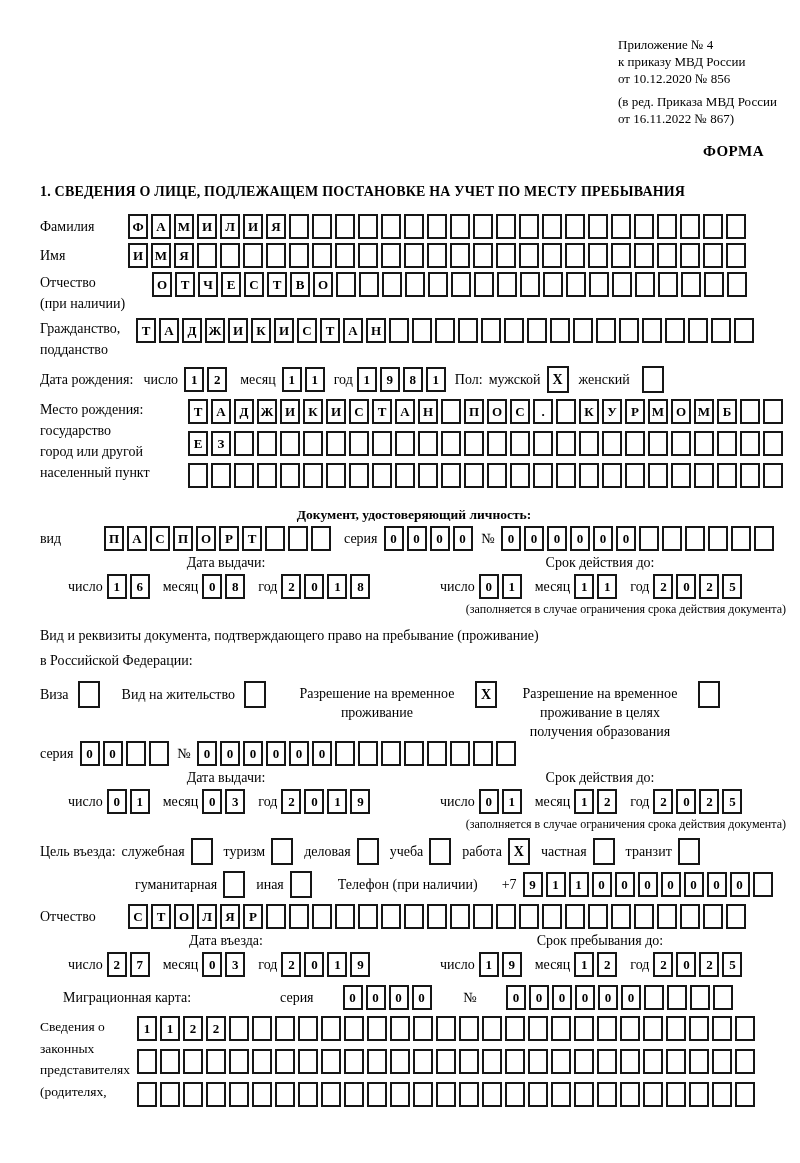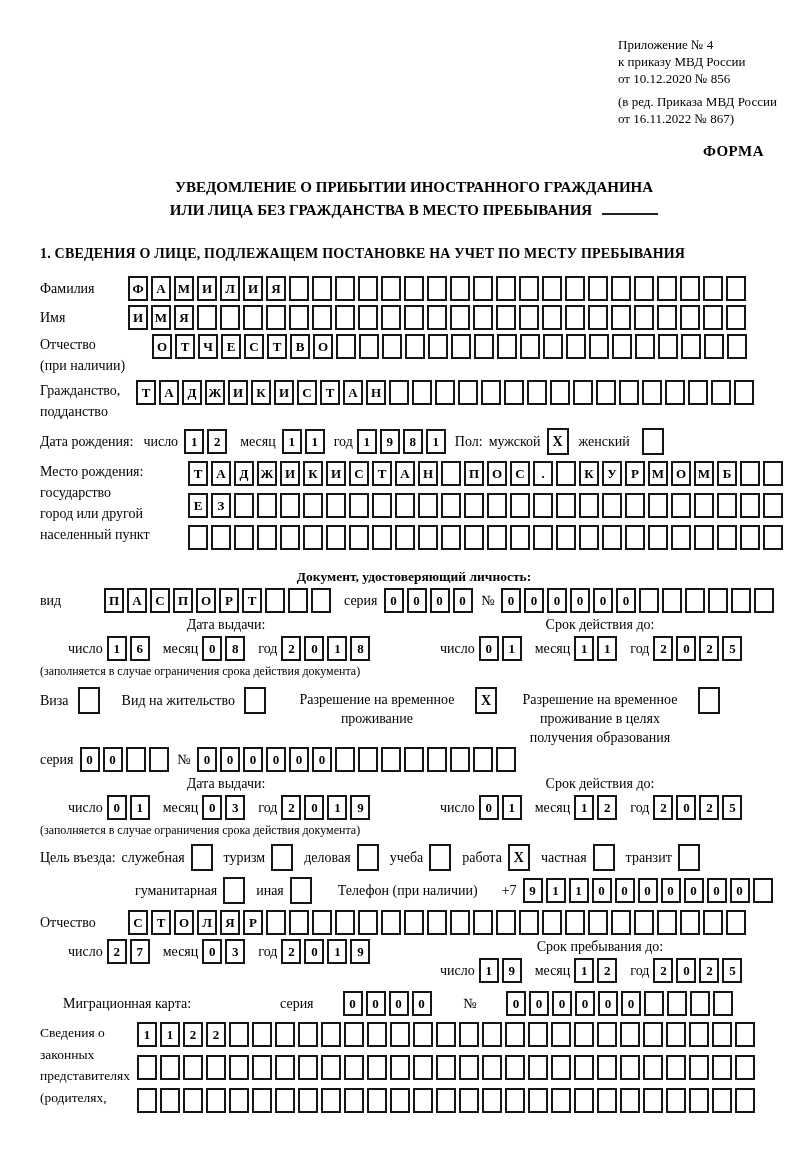--- a/index.html
+++ b/index.html
@@ -32,21 +32,21 @@
   .ml6 { margin-left:6px; } .ml10 { margin-left:10px; } .mr4 { margin-right:4px; } .mr6 { margin-right:6px; }
   .stack { line-height:21px; }
   .boxcol .boxrow { margin-bottom:7px; display:flex; }
 
   
   .dates { display:flex; margin-top:2px; }
   .dhalf-l { width:372px; } .dhalf-r { flex:1; }
   .dtitle { text-align:center; font-size:14px; margin-bottom:3px; }
   .dline { display:flex; align-items:center; font-size:14px; }
   .dline .dw { margin:0 4px 0 10px; } .dline .dw:first-child { margin-left:28px; }
-  .note-r { text-align:left; font-size:12px; margin-top:3px; margin-bottom:6px; padding-right:2px; }
+  .note-r { text-align:right; font-size:12px; margin-top:3px; margin-bottom:6px; padding-right:2px; }
 
   .para { font-size:14px; line-height:25px; }
 
   .options-row { display:flex; align-items:flex-start; margin-top:8px; font-size:14px; }
   .optgroup { display:flex; align-items:flex-start; }
   .optgroup .olbl { line-height:27px; margin-right:9px; }
   .optgroup .omulti { width:178px; text-align:center; line-height:19px; margin-right:9px; padding-top:3px; }
   .gap14 { margin-left:14px; } .gap22 { margin-left:22px; }
 
   .purpose-row { display:flex; align-items:center; font-size:14px; margin-bottom:6px; }
@@ -64,24 +64,20 @@
   <div class="appendix">
     <div>Приложение № 4</div>
     <div>к приказу МВД России</div>
     <div>от 10.12.2020 № 856</div>
     <div class="grp2">(в ред. Приказа МВД России</div>
     <div>от 16.11.2022 № 867)</div>
   </div>
 
   <div class="forma">ФОРМА</div>
 
-  <div class="title">
-    <div>УВЕДОМЛЕНИЕ О ПРИБЫТИИ ИНОСТРАННОГО ГРАЖДАНИНА</div>
-    <div><span>ИЛИ ЛИЦА БЕЗ ГРАЖДАНСТВА В МЕСТО ПРЕБЫВАНИЯ</span><span class="blank"></span></div>
-  </div>
 
   <div class="sec-heading">1. СВЕДЕНИЯ О ЛИЦЕ, ПОДЛЕЖАЩЕМ ПОСТАНОВКЕ НА УЧЕТ ПО МЕСТУ ПРЕБЫВАНИЯ</div>
 
   <div class="frow">
     <span class="flabel w88">Фамилия</span>
     <span class="boxes">
         <span class="cbox">Ф</span>
         <span class="cbox">А</span>
         <span class="cbox">М</span>
         <span class="cbox">И</span>
@@ -417,20 +413,24 @@
             <span class="cbox">2</span>
             <span class="cbox">0</span>
             <span class="cbox">2</span>
             <span class="cbox">5</span>
           </span>
       </div>
     </div>
   </div>
   <div class="note-r">(заполняется в случае ограничения срока действия документа)</div>
 
+  <div class="para">
+    <div>Вид и реквизиты документа, подтверждающего право на пребывание (проживание)</div>
+    <div>в Российской Федерации:</div>
+  </div>
 
   <div class="options-row">
     <div class="optgroup">
       <span class="olbl">Виза</span>
       <span class="checkbox"></span>
     </div>
     <div class="optgroup gap22">
       <span class="olbl">Вид на жительство</span>
       <span class="checkbox"></span>
     </div>
@@ -587,20 +587,21 @@
         <span class="cbox"></span>
         <span class="cbox"></span>
         <span class="cbox"></span>
         <span class="cbox"></span>
         <span class="cbox"></span>
       </span>
   </div>
 
   <div class="dates">
     <div class="dhalf-l">
+      <div class="dtitle">Дата въезда:</div>
       <div class="dline">
         <span class="dw">число</span>
         <span class="boxes">
             <span class="cbox">2</span>
             <span class="cbox">7</span>
           </span>
         <span class="dw">месяц</span>
         <span class="boxes">
             <span class="cbox">0</span>
             <span class="cbox">3</span>

